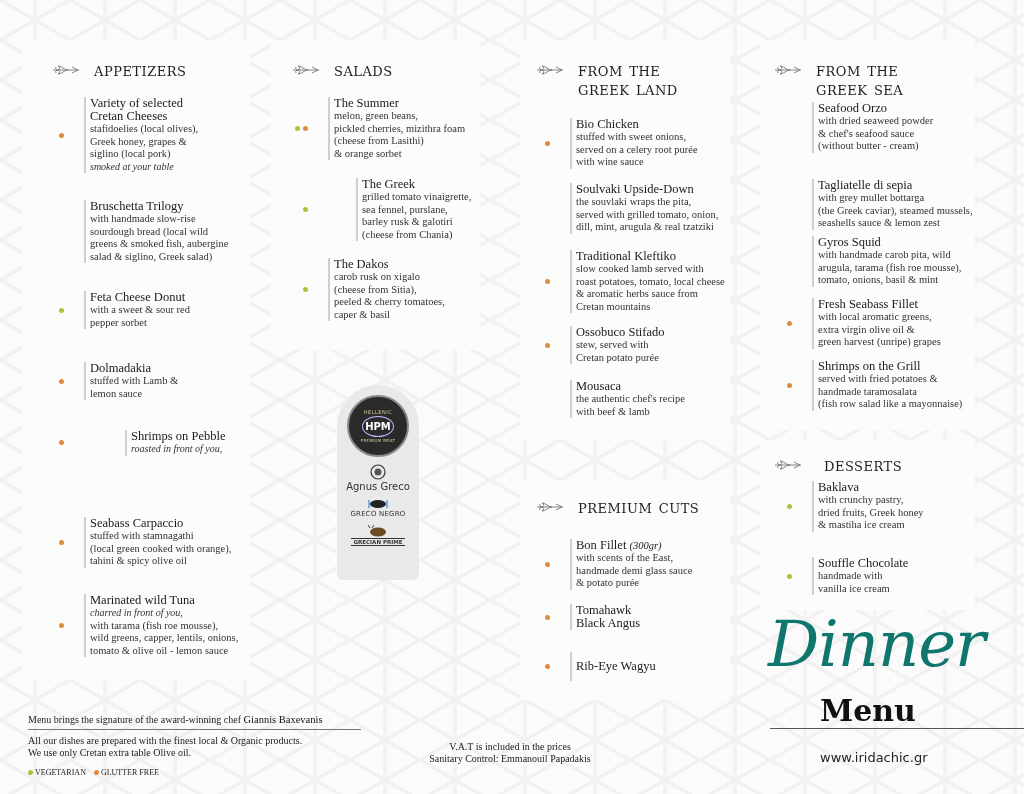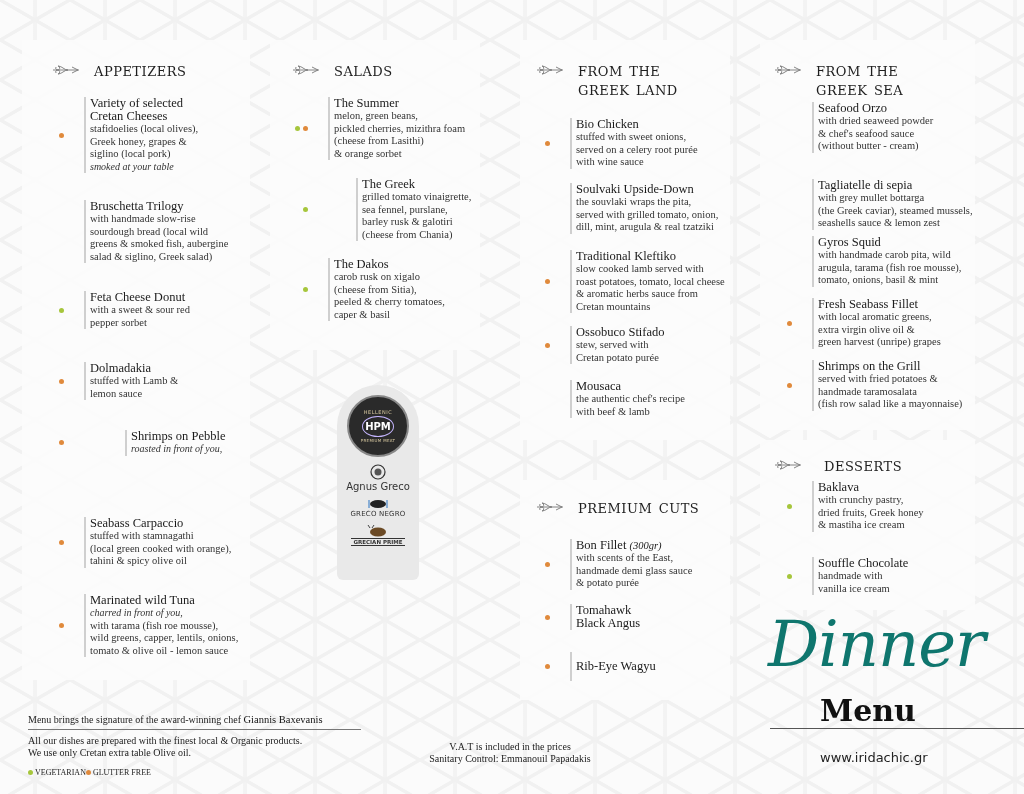--- a/index.html
+++ b/index.html
@@ -105,21 +105,21 @@
     font-size: 10px; line-height: 12px;
     border-bottom: 1px solid #777; padding-bottom: 3px;
   }
   .footer-sig b { font-weight: normal; font-size: 10.5px; color: #111; }
   .footer-note {
     position: absolute; left: 28px; top: 735px;
     font-size: 10px; line-height: 12px;
   }
   .legend {
     position: absolute; left: 28px; top: 768px;
-    font-size: 8px; display: flex; align-items: center;
+    font-size: 8px; display: flex; gap: 8px; align-items: center;
   }
   .legend span.lg { display: flex; align-items: center; gap: 2px; }
   .center-note {
     position: absolute; left: 400px; top: 741px; width: 220px;
     font-size: 10px; line-height: 12px; text-align: center;
   }
   .dinner-script {
     position: absolute; left: 768px; top: 612px;
     font-family: "DejaVu Serif", serif;
     font-style: italic;

